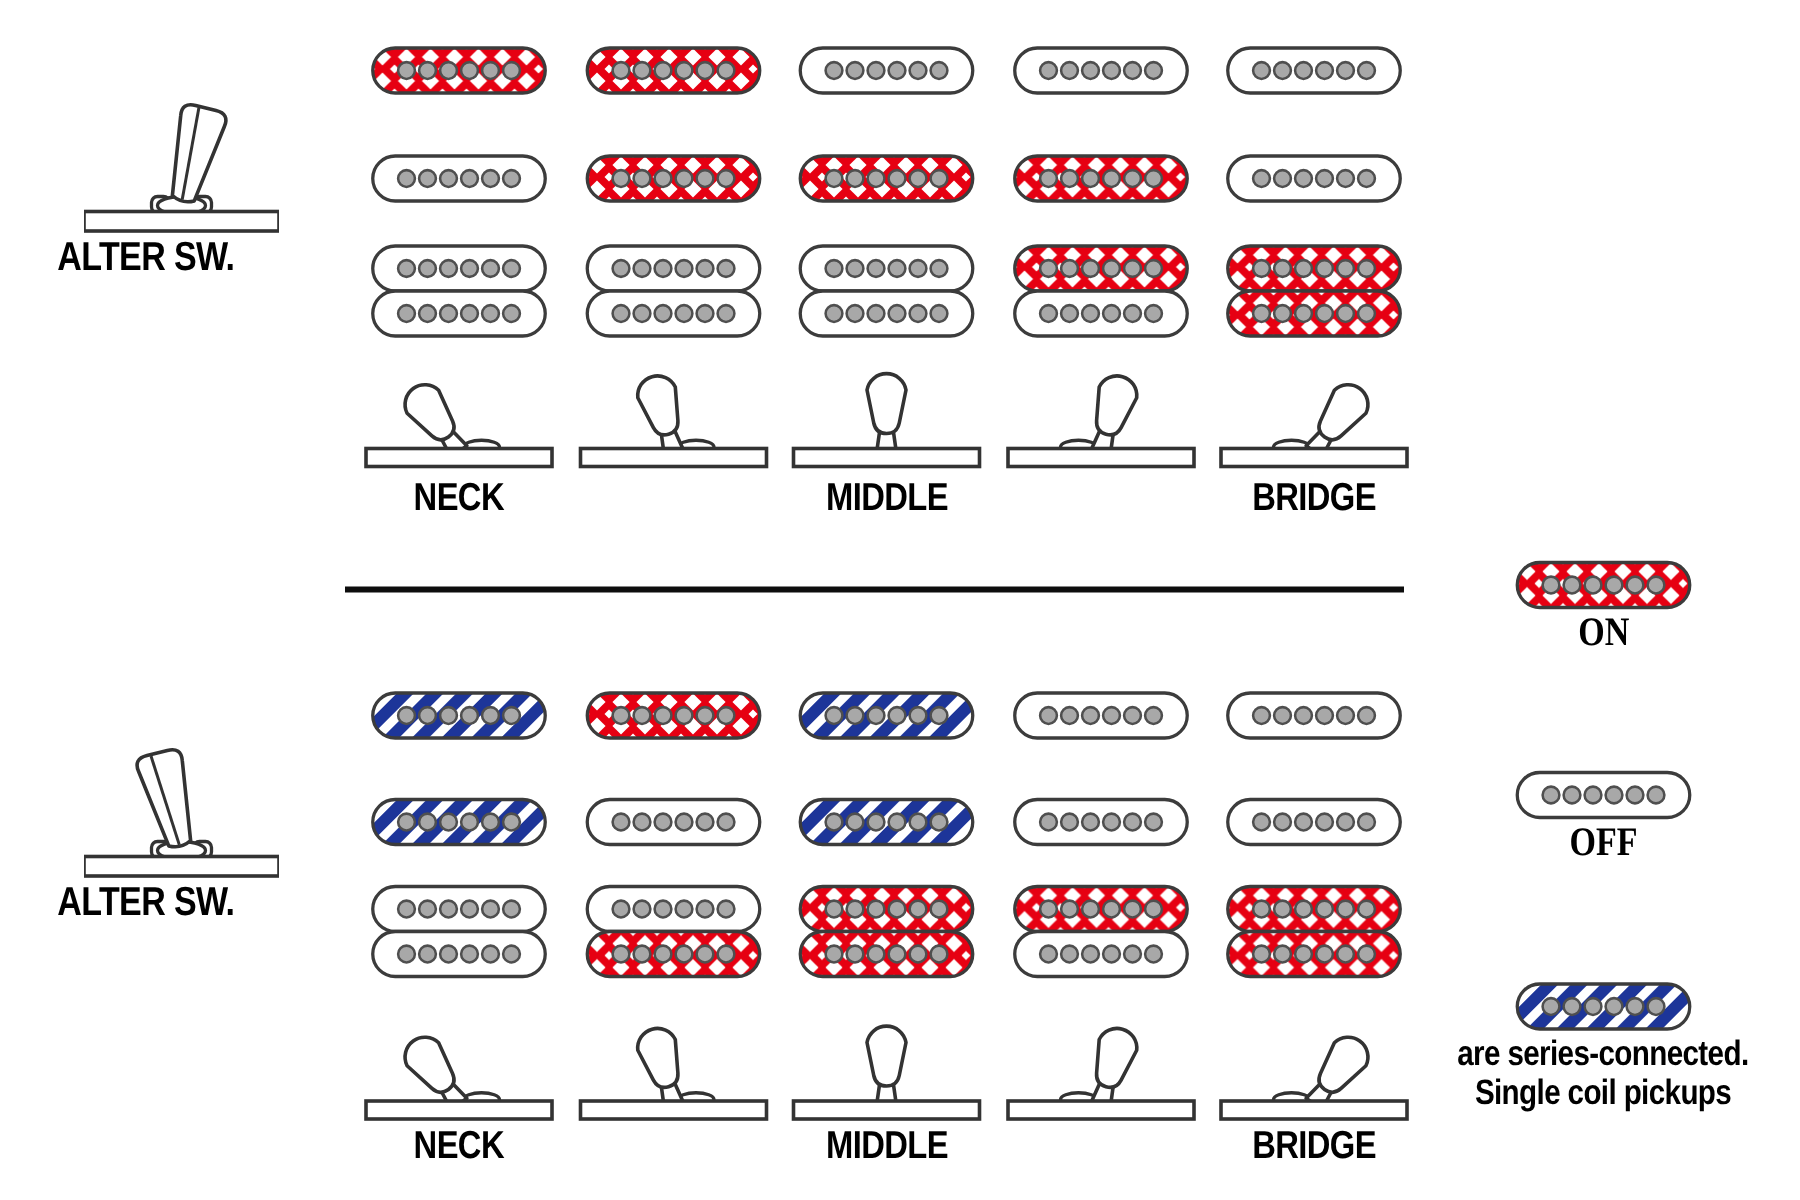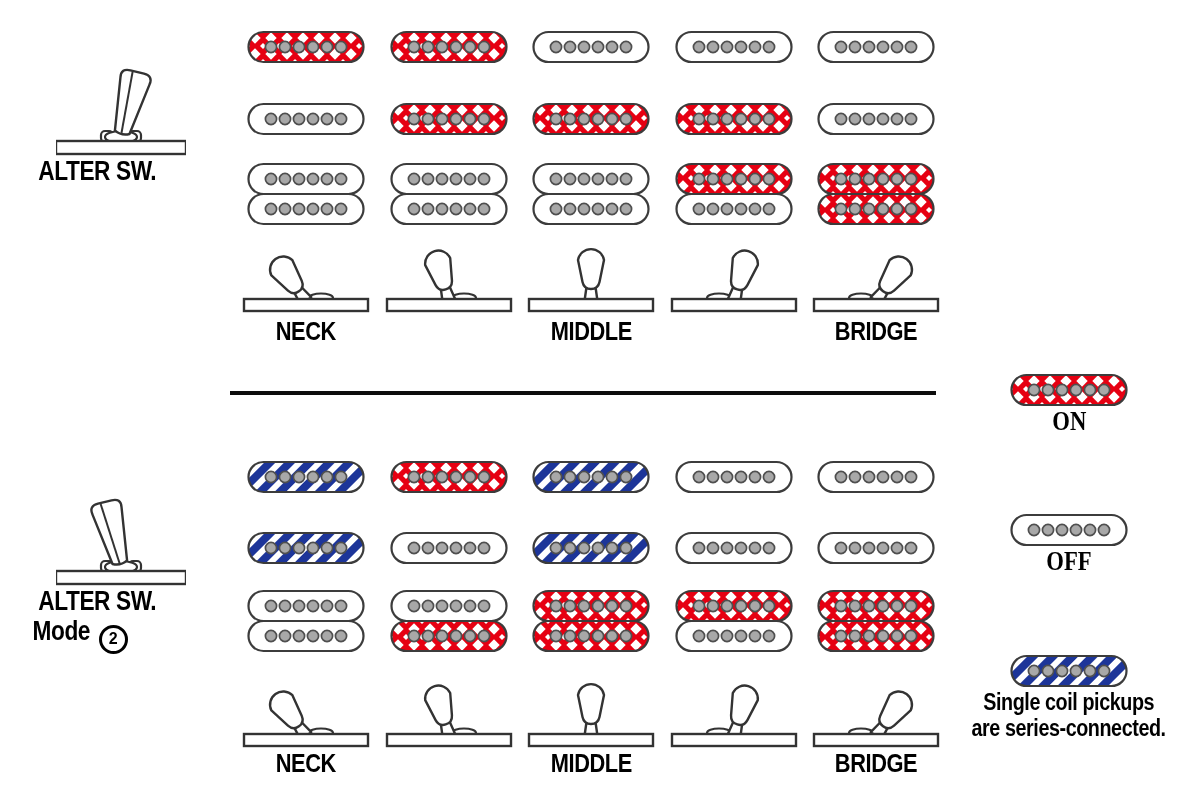--- a/index.html
+++ b/index.html
@@ -66,21 +66,20 @@
   <rect x="73" y="74" width="12" height="11" rx="4" fill="#fff" stroke="#333" stroke-width="2.2"></rect>
   <ellipse cx="65" cy="80" rx="16" ry="6" fill="#fff" stroke="#333" stroke-width="2.2"></ellipse>
   <g transform="rotate(-14 65 80)" fill="#fff" stroke="#333" stroke-width="2.4" stroke-linejoin="round">
     <path d="M57.5 75 L50 22 Q48.5 13 58 13 L72 13 Q81.5 13 80 22 L72.5 75 Q65 79 57.5 75 Z"></path>
     <path d="M60.5 14 L64.5 76" fill="none" stroke-width="2"></path>
   </g>
   <rect x="0" y="84" width="130" height="13" fill="#fff" stroke="#333" stroke-width="2.4"></rect>
   </svg></div>
   <div class="switch-label m2-switch-label">
     <div><span class="cond">ALTER SW.</span></div>
-    <div><span class="cond">Mode</span><span class="circle-num">2</span></div>
   </div>
 
   <div class="abs" style="left:0;top:0;">
       <div style="position: absolute; left: 247px; top: 30px;"><svg width="118" height="34" viewBox="0 0 118 34">
           <rect x="1.5" y="2" width="115" height="30" rx="15" fill="url(#patRed)" stroke="#3c3c3c" stroke-width="2.2"></rect>
           <circle cx="24" cy="17" r="5.6" fill="#a8a8a8" stroke="#4f4f4f" stroke-width="1.7"></circle>
           <circle cx="38" cy="17" r="5.6" fill="#a8a8a8" stroke="#4f4f4f" stroke-width="1.7"></circle>
           <circle cx="52" cy="17" r="5.6" fill="#a8a8a8" stroke="#4f4f4f" stroke-width="1.7"></circle>
           <circle cx="66" cy="17" r="5.6" fill="#a8a8a8" stroke="#4f4f4f" stroke-width="1.7"></circle>
           <circle cx="80" cy="17" r="5.6" fill="#a8a8a8" stroke="#4f4f4f" stroke-width="1.7"></circle>
@@ -534,17 +533,17 @@
   <div class="abs legend-series-pickup"><svg width="118" height="34" viewBox="0 0 118 34">
         <rect x="1.5" y="2" width="115" height="30" rx="15" fill="url(#patBlue)" stroke="#3c3c3c" stroke-width="2.2"></rect>
         <circle cx="24" cy="17" r="5.6" fill="#a8a8a8" stroke="#4f4f4f" stroke-width="1.7"></circle>
         <circle cx="38" cy="17" r="5.6" fill="#a8a8a8" stroke="#4f4f4f" stroke-width="1.7"></circle>
         <circle cx="52" cy="17" r="5.6" fill="#a8a8a8" stroke="#4f4f4f" stroke-width="1.7"></circle>
         <circle cx="66" cy="17" r="5.6" fill="#a8a8a8" stroke="#4f4f4f" stroke-width="1.7"></circle>
         <circle cx="80" cy="17" r="5.6" fill="#a8a8a8" stroke="#4f4f4f" stroke-width="1.7"></circle>
         <circle cx="94" cy="17" r="5.6" fill="#a8a8a8" stroke="#4f4f4f" stroke-width="1.7"></circle>
       </svg></div>
   <div class="legend-note">
+    <div><span class="cond">are series-connected.</span></div>
     <div><span class="cond">Single coil pickups</span></div>
-    <div><span class="cond">are series-connected.</span></div>
   </div>
 
 </div>
 
 </body></html>

